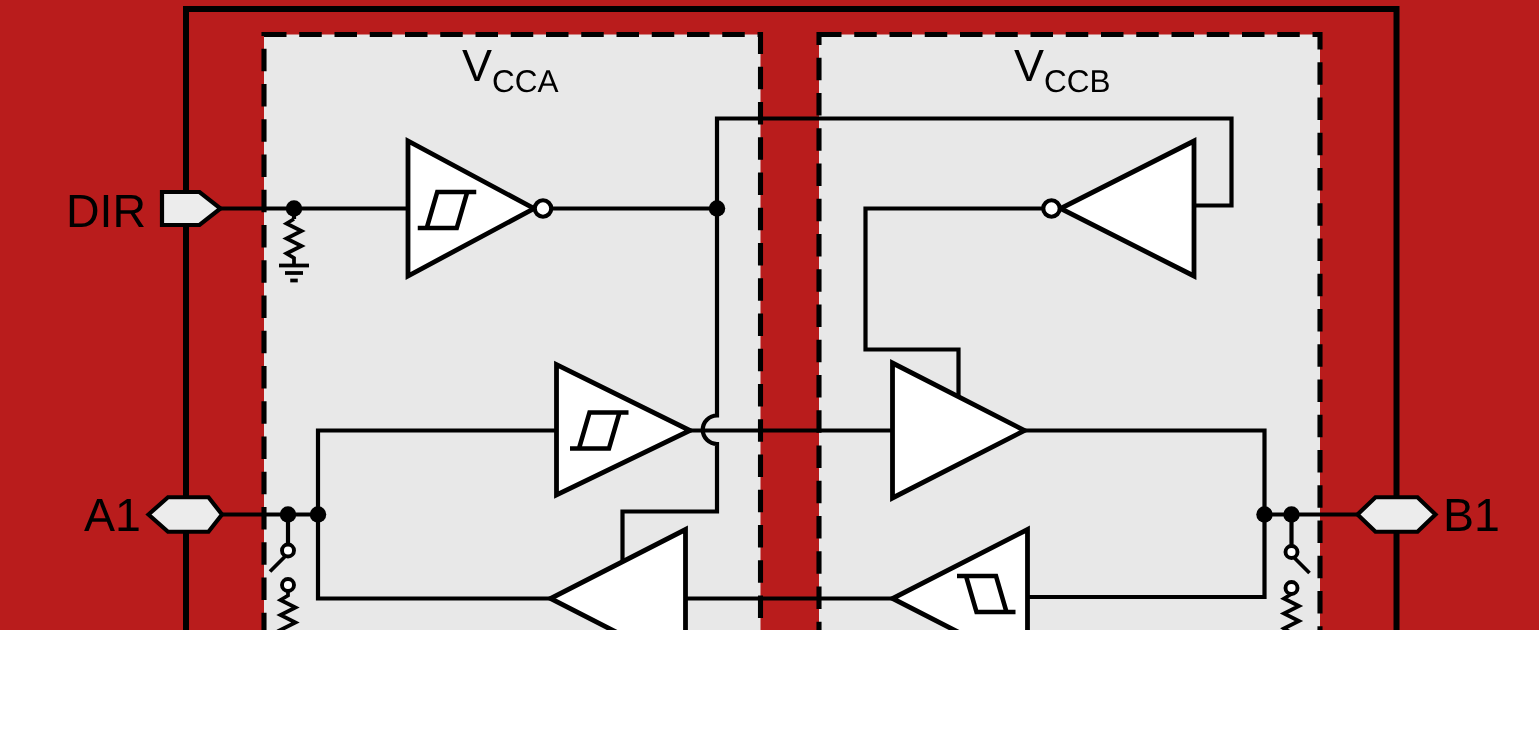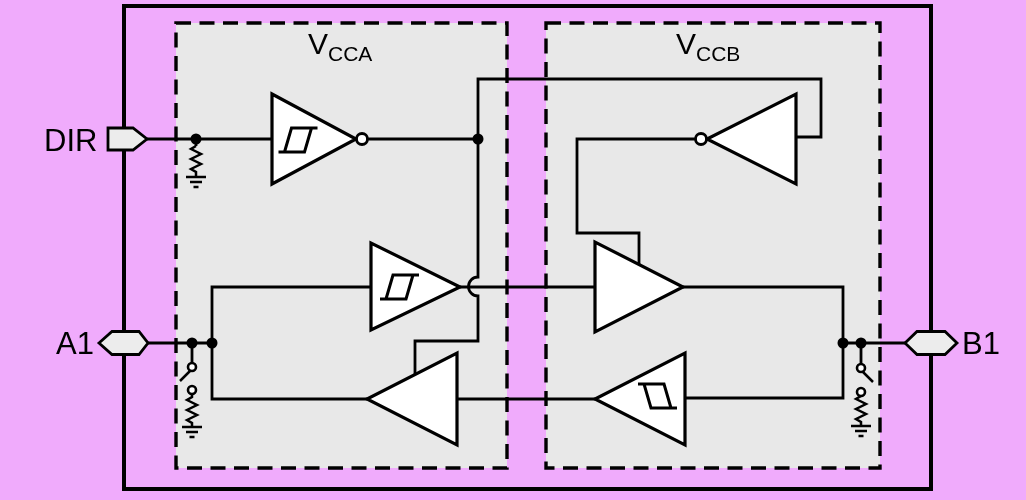--- a/index.html
+++ b/index.html
@@ -1,18 +1,18 @@
 <!DOCTYPE html>
 <html><head>
 <meta charset="utf-8">
 <style>
   html, body { margin: 0; padding: 0; background: #ffffff; }
   .stage {
-    width: 1026px; height: 500px; position: relative;
-    background: #f0abfc; overflow: hidden;
+    width: 1026px; height: 420px; position: relative;
+    background: #b91c1c; overflow: hidden;
     font-family: "Liberation Sans", sans-serif;
   }
   svg { display: block; }
   .wire { fill: none; stroke: #000000; stroke-width: 2.8; }
   .thin { fill: none; stroke: #000000; stroke-width: 2.5; }
   .boundary { fill: none; stroke: #000000; stroke-width: 4; }
   .region { stroke: #000000; stroke-width: 3.4; stroke-dasharray: 15 8.5; }
   .gate { fill: #ffffff; stroke: #000000; stroke-width: 3.2; stroke-linejoin: miter; }
   .bubble { fill: #ffffff; stroke: #000000; stroke-width: 2.8; }
   .contact { fill: #ffffff; stroke: #000000; stroke-width: 2.6; }

